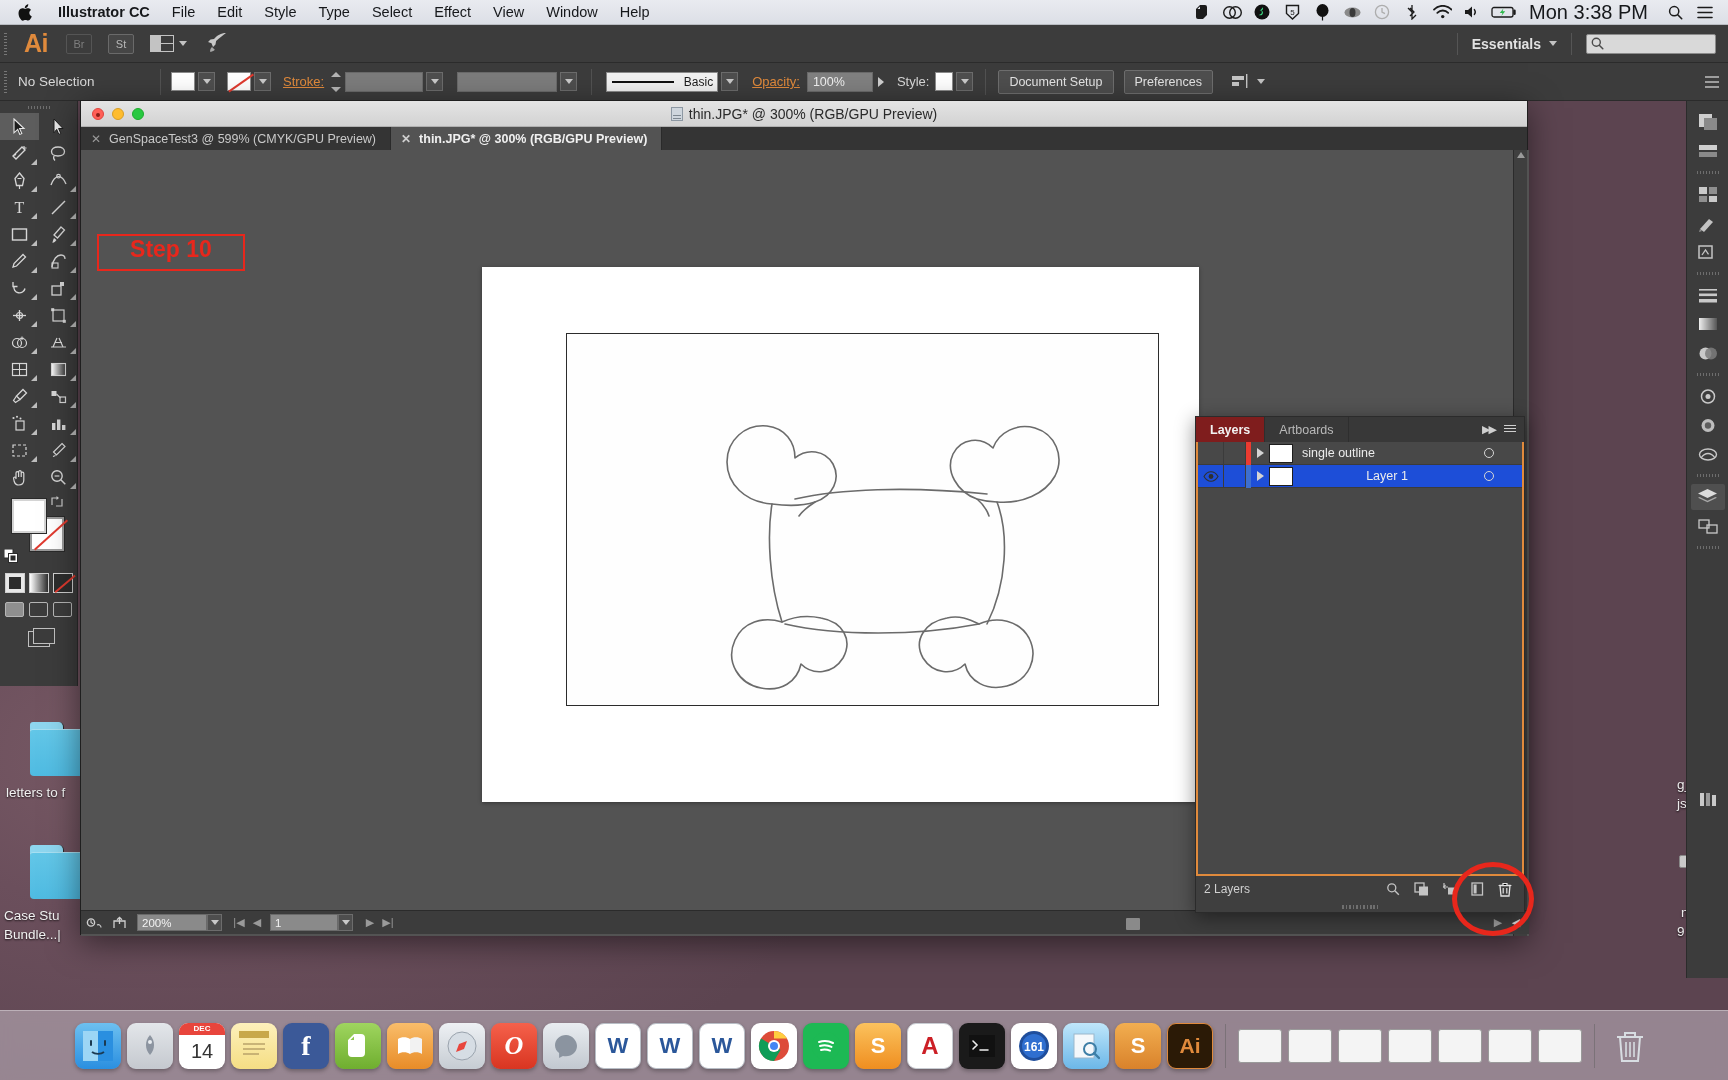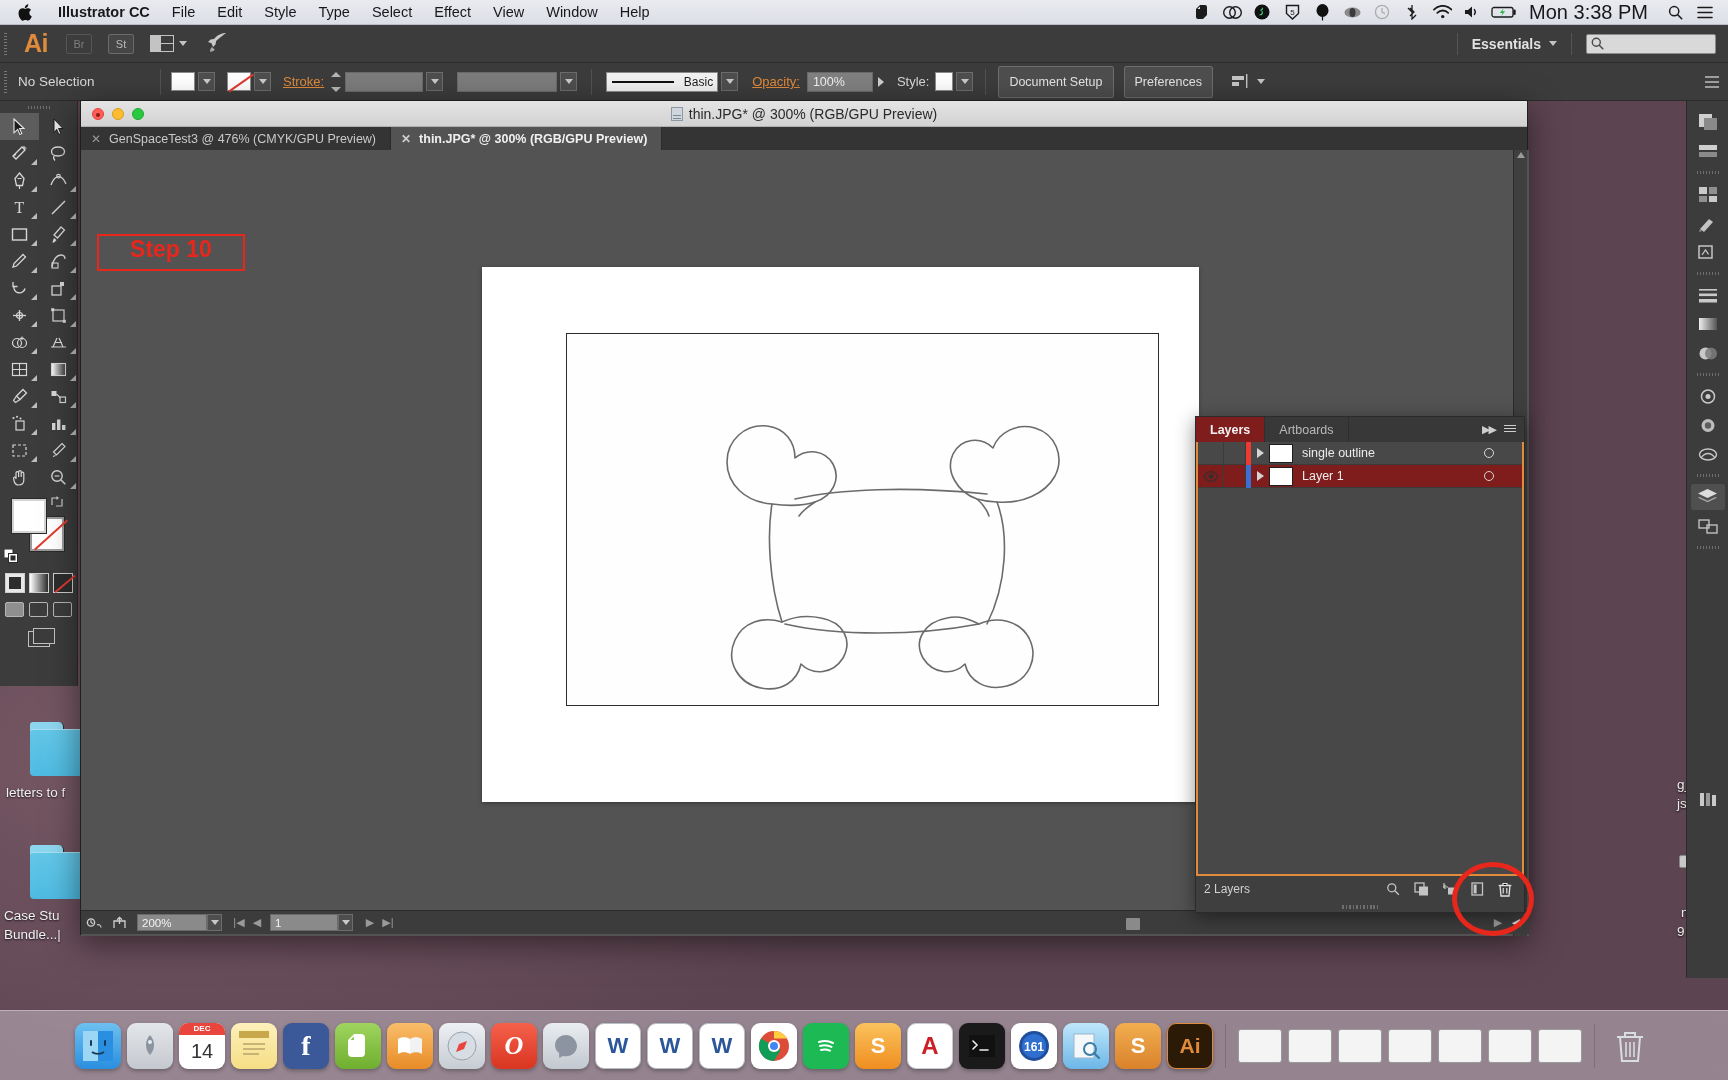--- a/index.html
+++ b/index.html
@@ -127,21 +127,21 @@
     display:flex; align-items:center; justify-content:flex-end; padding-right:4px; position:relative;
   }
   .stroke-preview::before {
     content:''; position:absolute; left:5px; top:50%; width:62px; height:2px; background:#111; transform:translateY(-50%);
   }
   .stroke-preview span { font-size:12px; color:#1a1a1a; z-index:1; }
   .opacity-field { width:66px; }
   .play-btn { width:16px; height:20px; display:flex; align-items:center; justify-content:center; }
   .play-tri { width:0;height:0;border-top:5px solid transparent;border-bottom:5px solid transparent;border-left:6px solid #cfcfcf; }
   .btn-flat {
-    height:32px; background:#4e4e4e; border:1px solid #6e6e6e; border-radius:2px;
+    height:24px; background:#4e4e4e; border:1px solid #6e6e6e; border-radius:2px;
     color:#e4e4e4; font-size:12.5px; display:flex; align-items:center; padding:0 10px; margin-left:10px;
   }
   .ctrl-right { margin-left:auto; display:flex; align-items:center; padding-right:8px; }
 
   
   .toolbox {
     position:absolute; left:0; top:76px; width:78px; height:585px;
     background:#3c3c3c; border-right:1px solid #2b2b2b;
   }
   .tb-grip { height:12px; display:flex; align-items:center; justify-content:center; }
@@ -268,21 +268,21 @@
   }
   .lp-tabs { height:25px; background:#383838; display:flex; align-items:stretch; position:relative; }
   .lp-tab { padding:0 14px; display:flex; align-items:center; font-size:12.5px; color:#b9b9b9; border-right:1px solid #2e2e2e; }
   .lp-tab.active { background:#7f1d1d; color:#f2f2f2; font-weight:bold; }
   .lp-tab-right { margin-left:auto; display:flex; align-items:center; gap:9px; padding-right:8px; }
   .dbl-arrow { color:#cfcfcf; font-size:11px; letter-spacing:-2px; }
   .hamb { width:12px; height:9px; background:repeating-linear-gradient(#cfcfcf 0 1.4px,transparent 1.4px 3px); }
 
   .lp-body { flex:1; background:#484848; border:2px solid #e08a3c; border-top:none; position:relative; }
   .layer-row { height:23px; display:flex; align-items:center; position:relative; border-bottom:1px solid #3b3b3b; }
-  .layer-row.selected { background:#7f1d1d; }
+  .layer-row.selected { background:#1d4ed8;text-align:center; }
   .lr-eye { width:26px; height:23px; display:flex; align-items:center; justify-content:center; border-right:1px solid #3b3b3b; }
   .lr-lock { width:22px; height:23px; border-right:1px solid #3b3b3b; }
   .lr-color { width:5px; height:23px; }
   .lr-tri { width:18px; display:flex; align-items:center; justify-content:center; }
   .tri-r { width:0;height:0;border-top:5px solid transparent;border-bottom:5px solid transparent;border-left:7px solid #d4d4d4; }
   .lr-thumb { width:24px; height:19px; background:#fff; border:1.5px solid #1e1e1e; margin-right:9px; }
   .lr-name { font-size:12.5px; color:#ececec; flex:1; }
   .lr-target { width:34px; display:flex; align-items:center; justify-content:center; }
   .tgt { width:10px; height:10px; border:1.5px solid #d6d6d6; border-radius:50%; }
   .lr-sel-sq { width:16px; display:flex; align-items:center; justify-content:center; }
@@ -774,21 +774,21 @@
         </div>
         <div class="doc-title">
           <span class="docico"></span>
           <span>thin.JPG* @ 300% (RGB/GPU Preview)</span>
         </div>
       </div>
 
       <div class="tabbar">
         <div class="tab">
           <span class="x">✕</span>
-          <span>GenSpaceTest3 @ 476% (CMYK/GPU Preview)</span>
+          <span>GenSpaceTest3 @ 599% (CMYK/GPU Preview)</span>
         </div>
         <div class="tab active">
           <span class="x">✕</span>
           <span>thin.JPG* @ 300% (RGB/GPU Preview)</span>
         </div>
       </div>
 
       <div class="canvas-area">
 
         <div class="annot-box">

